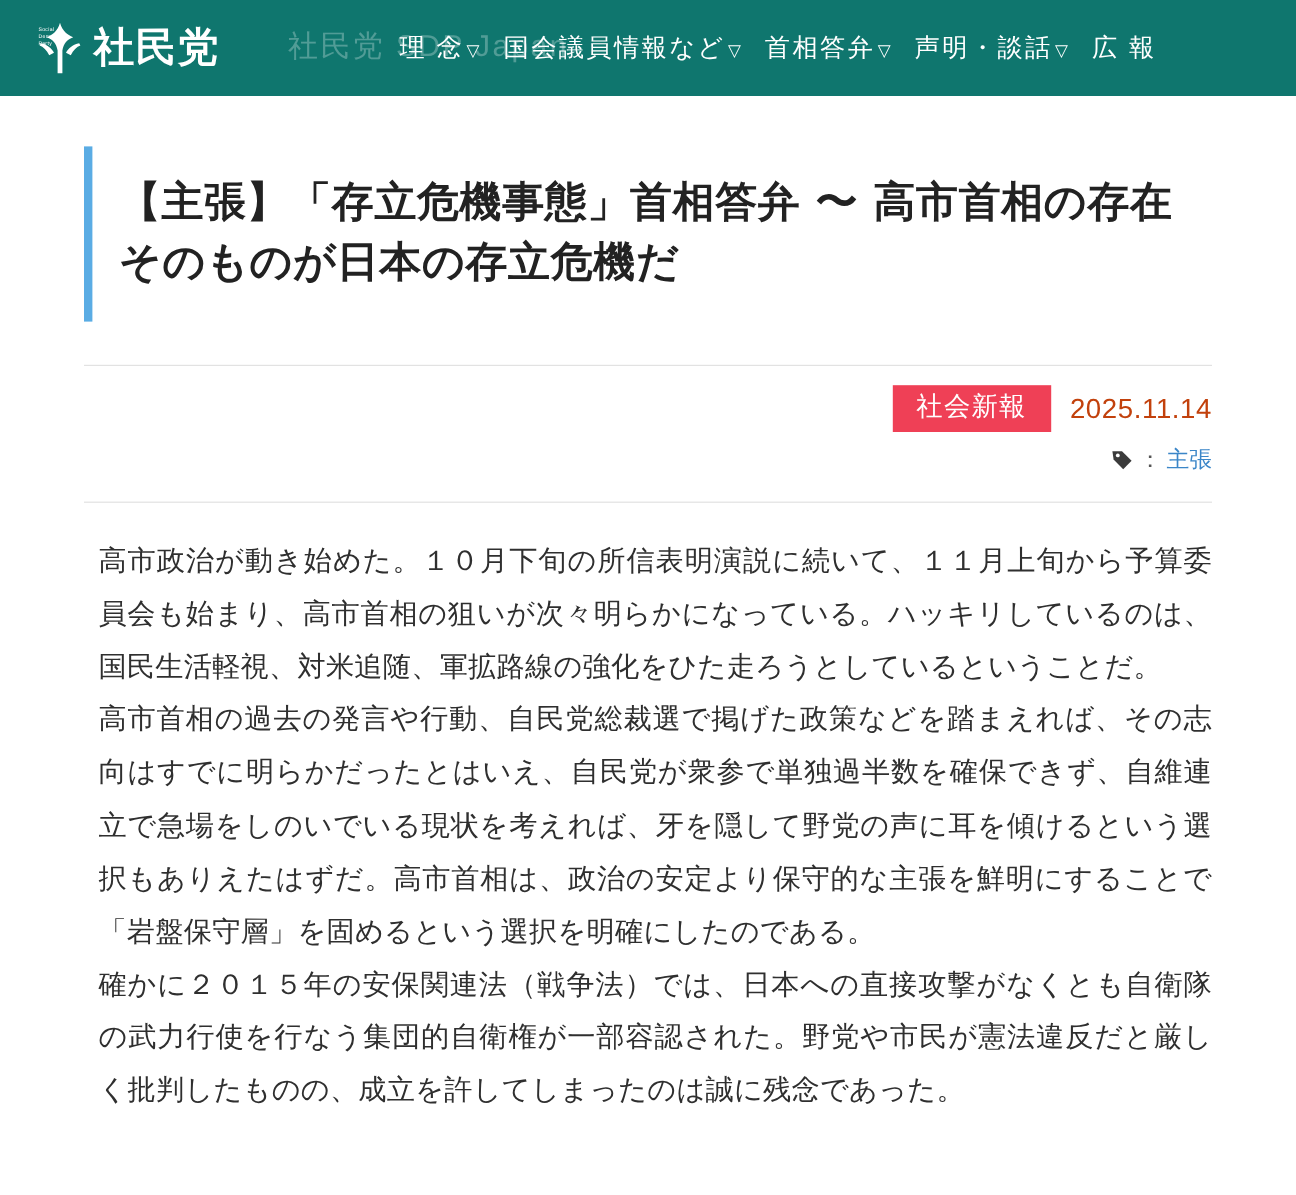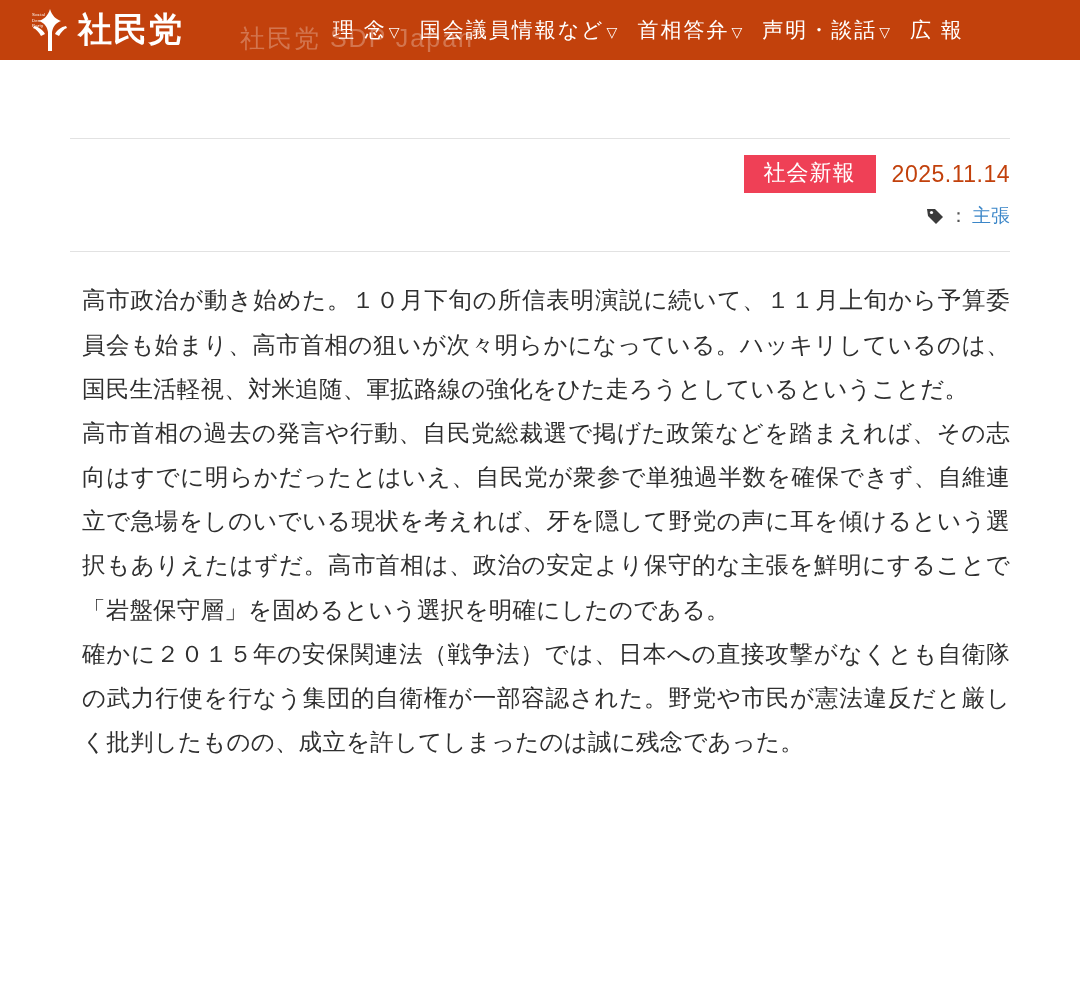--- a/index.html
+++ b/index.html
@@ -10,22 +10,22 @@
     width: 1080px;
     height: 996px;
     overflow: hidden;
     background: #ffffff;
     font-family: "Liberation Sans", "DejaVu Sans", sans-serif;
     color: #333333;
   }
 
   
   .site-header {
-    height: 60px;
-    background: #c2410c;
+    height: 80px;
+    background: #0f766e;
     display: flex;
     align-items: center;
     padding: 0 0 0 30px;
     box-sizing: border-box;
     position: relative;
   }
   .logo-block {
     display: flex;
     align-items: center;
     gap: 8px;
@@ -213,20 +213,21 @@
     <span class="nav-item">
       <span>広 報</span>
     </span>
   </nav>
 </div>
 
 <div class="page">
 
   <div class="title-row">
     <div class="title-bar"></div>
+    <h1 class="page-title">【主張】「存立危機事態」首相答弁 〜 高市首相の存在そのものが日本の存立危機だ</h1>
   </div>
 
   <div class="meta-divider"></div>
 
   <div class="meta-row">
     <span class="category-badge">社会新報</span>
     <span class="article-date">2025.11.14</span>
   </div>
 
   <div class="tag-row">

